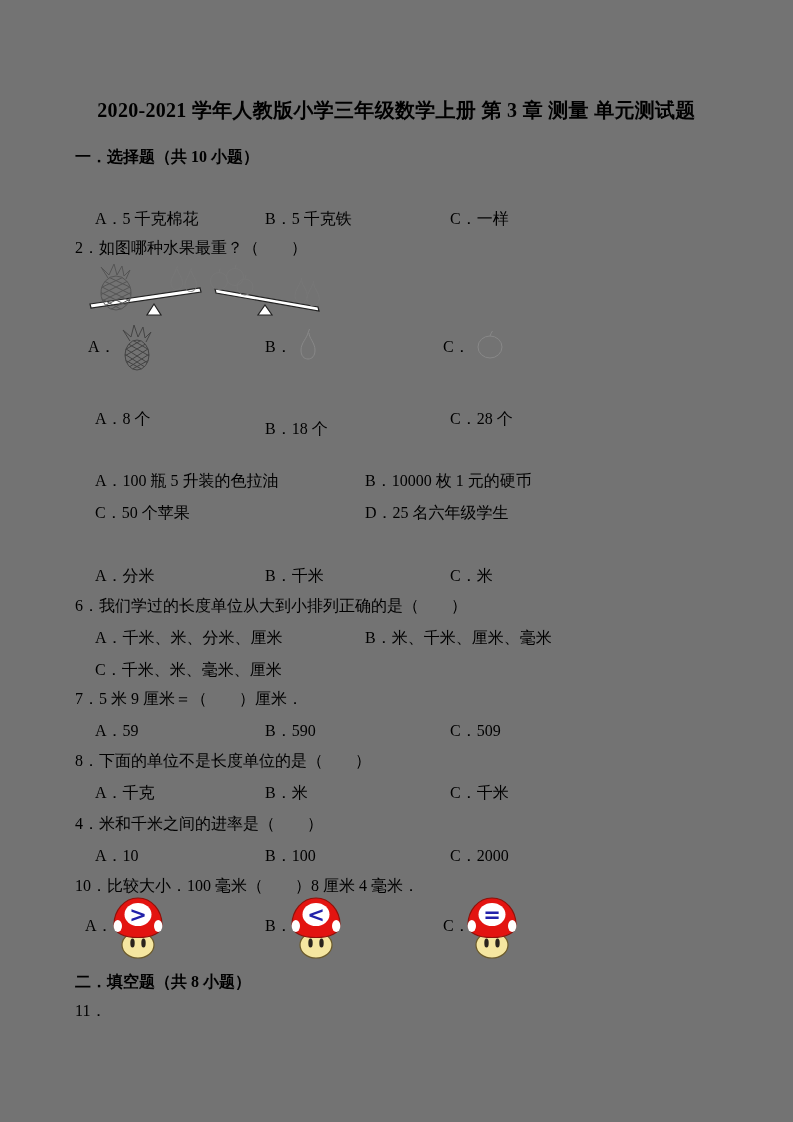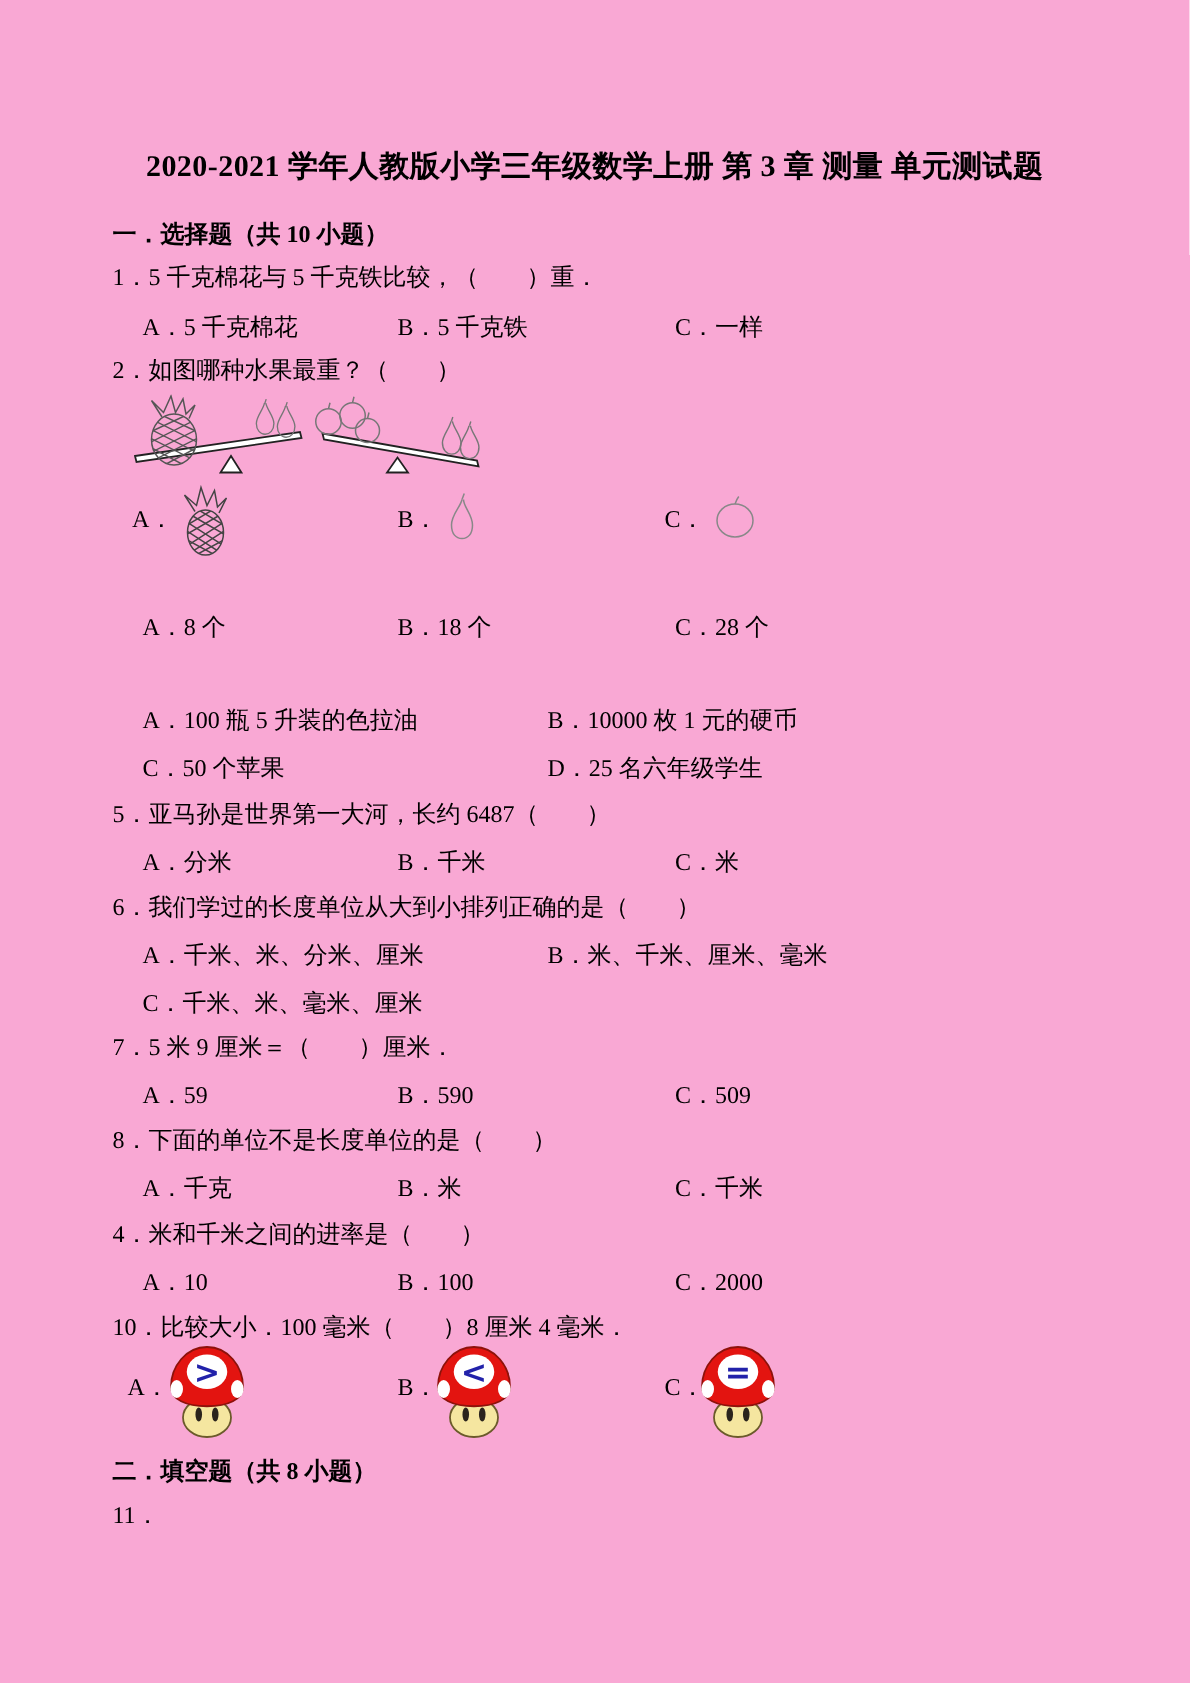--- a/index.html
+++ b/index.html
@@ -1,17 +1,17 @@
 <!DOCTYPE html>
 <html><head>
 <meta charset="utf-8">
 <style>
   html,body{margin:0;padding:0;background:#ffffff;}
   .page{
-    position:relative;width:793px;height:1122px;background:#f9a8d4;
+    position:relative;width:793px;height:1122px;background:#737373;
     font-family:"Liberation Serif","DejaVu Serif",serif;color:#000;
     font-size:16px;overflow:hidden;
   }
   .abs{position:absolute;white-space:nowrap;line-height:1.15;}
   .title{
     position:absolute;top:97px;left:0;width:100%;text-align:center;
     font-size:20px;font-weight:bold;margin:0;letter-spacing:0.3px;
   }
   .sec{font-weight:bold;}
   svg{display:block;}
@@ -19,21 +19,20 @@
 </style>
 </head>
 <body>
 
 <div class="page">
 
   <h1 class="title">2020-2021 学年人教版小学三年级数学上册 第 3 章 测量 单元测试题</h1>
 
   <div class="abs sec" style="left:75px;top:148px">一．选择题（共 10 小题）</div>
 
-  <div class="abs" style="left:75px;top:177px">1．5 千克棉花与 5 千克铁比较，（　　）重．</div>
   <span class="abs" style="left:95px;top:210px">A．5 千克棉花</span>
   <span class="abs" style="left:265px;top:210px">B．5 千克铁</span>
   <span class="abs" style="left:450px;top:210px">C．一样</span>
 
   <div class="abs" style="left:75px;top:239px">2．如图哪种水果最重？（　　）</div>
 
   <svg class="abs" style="left:88px;top:263px" width="234" height="56" viewBox="0 0 234 56">
     <defs>
       <path id="pearShape" d="M7,2 C6,7 1,12 1,17 C1,22 4,25 7.5,25 C11,25 14,22 14,17 C14,12 9,7 8,2 M7.3,2 L8.3,-1"></path>
       <clipPath id="pclip1">
@@ -99,29 +98,28 @@
   </svg>
   <span class="abs" style="left:443px;top:338px">C．</span>
   <svg class="abs" style="left:474px;top:330px" width="32" height="30" viewBox="0 0 32 30">
     <g fill="none" stroke="#888888" stroke-width="1">
       <ellipse cx="16" cy="17" rx="12" ry="11"></ellipse>
       <path d="M16,6 Q17,3 18.5,1"></path>
     </g>
   </svg>
 
   <span class="abs" style="left:95px;top:410px">A．8 个</span>
-  <span class="abs" style="left:265px;top:410px">B．18 个</span>
+  <span class="abs" style="left:265px;top:420px">B．18 个</span>
   <span class="abs" style="left:450px;top:410px">C．28 个</span>
 
   <span class="abs" style="left:95px;top:472px">A．100 瓶 5 升装的色拉油</span>
   <span class="abs" style="left:365px;top:472px">B．10000 枚 1 元的硬币</span>
   <span class="abs" style="left:95px;top:504px">C．50 个苹果</span>
   <span class="abs" style="left:365px;top:504px">D．25 名六年级学生</span>
 
-  <div class="abs" style="left:75px;top:535px">5．亚马孙是世界第一大河，长约 6487（　　）</div>
   <span class="abs" style="left:95px;top:567px">A．分米</span>
   <span class="abs" style="left:265px;top:567px">B．千米</span>
   <span class="abs" style="left:450px;top:567px">C．米</span>
 
   <div class="abs" style="left:75px;top:597px">6．我们学过的长度单位从大到小排列正确的是（　　）</div>
   <span class="abs" style="left:95px;top:629px">A．千米、米、分米、厘米</span>
   <span class="abs" style="left:365px;top:629px">B．米、千米、厘米、毫米</span>
   <span class="abs" style="left:95px;top:661px">C．千米、米、毫米、厘米</span>
 
   <div class="abs" style="left:75px;top:690px">7．5 米 9 厘米＝（　　）厘米．</div>

